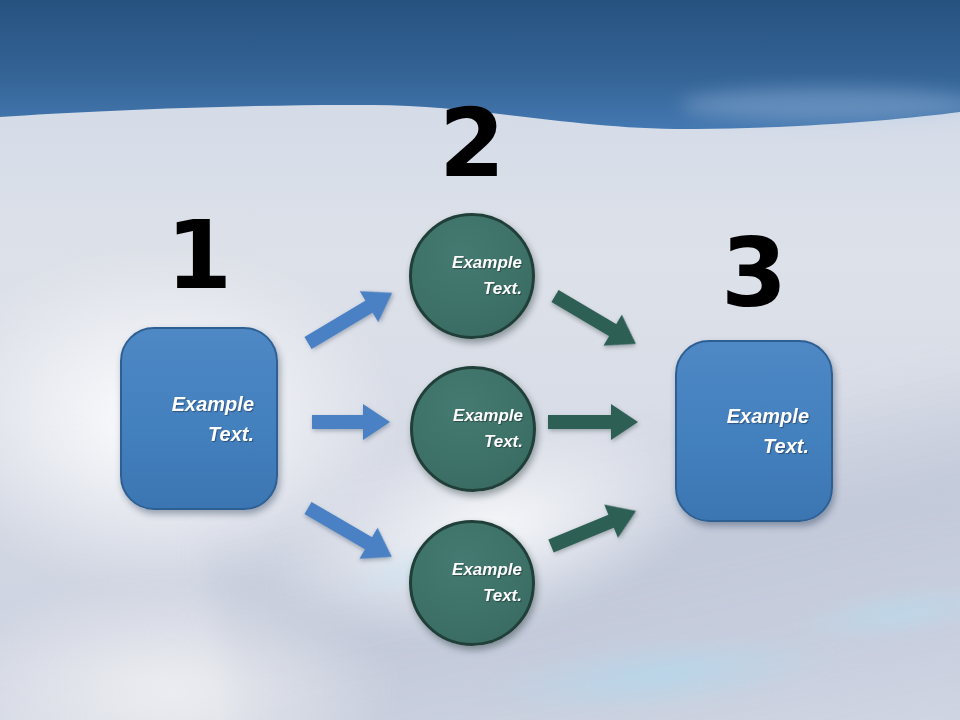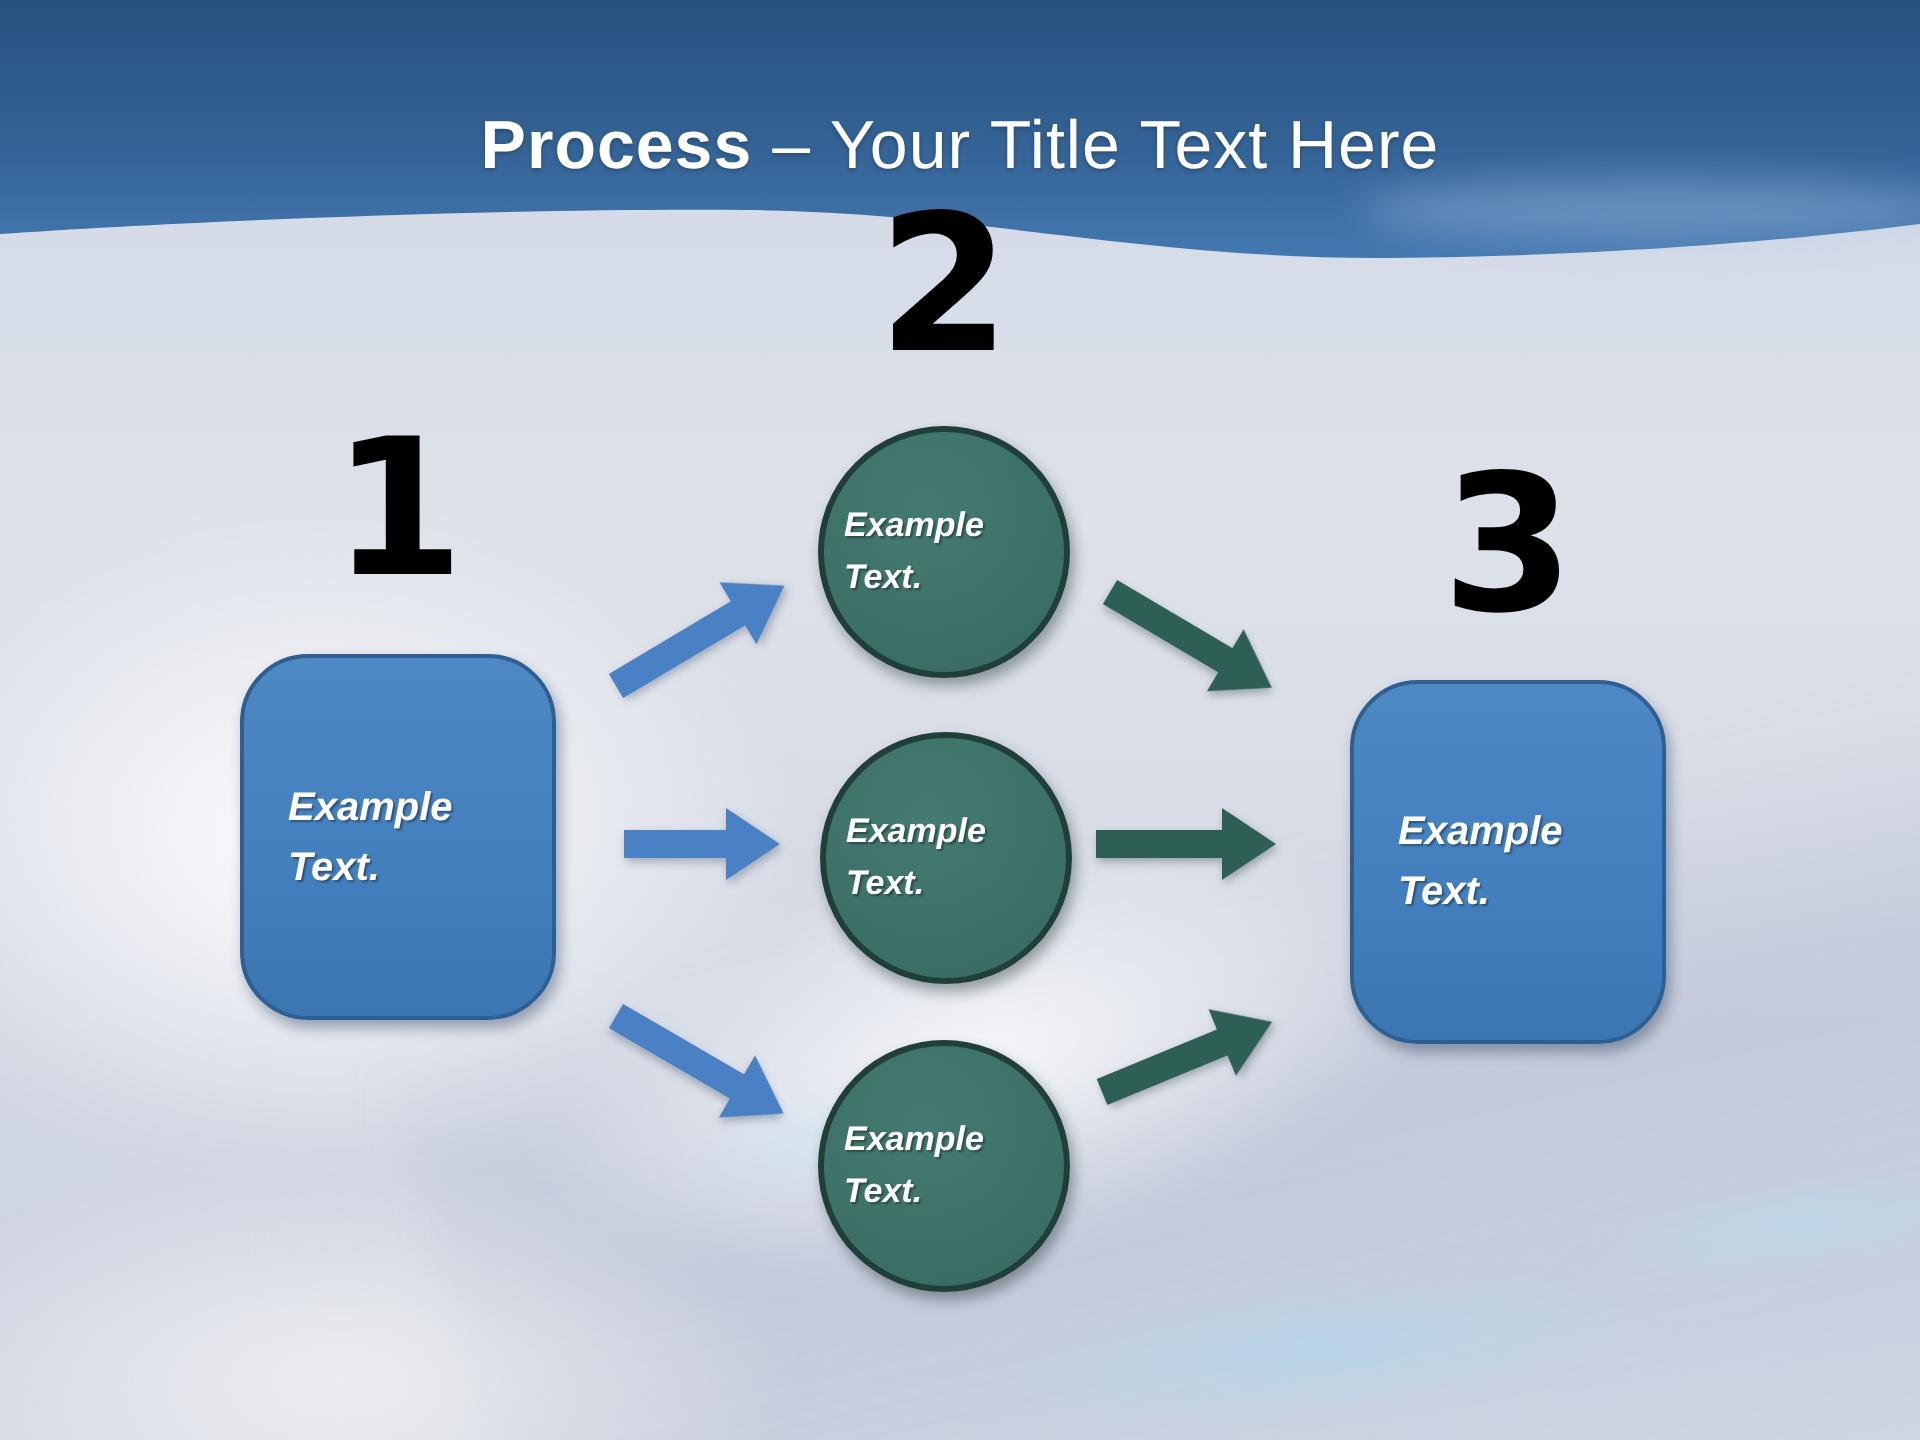--- a/index.html
+++ b/index.html
@@ -62,21 +62,21 @@
     position:absolute;width:126px;height:126px;border-radius:50%;
     background:radial-gradient(circle at 42% 32%,#447a71 0%,var(--circle-teal,#3d7168) 60%,#35655d 100%);
     border:3px solid var(--circle-teal-border,#203f38);
     box-shadow:2px 4px 7px rgba(20,40,40,.40);
     display:flex;align-items:center;justify-content:center;box-sizing:border-box;
   }
   .circle-top{left:409px;top:213px;}
   .circle-mid{left:410px;top:366px;}
   .circle-bot{left:409px;top:520px;}
   .shape-label{
-    width:110px;text-align:left;color:#fff;font-weight:bold;font-style:italic;
+    width:110px;text-align:right;color:#fff;font-weight:bold;font-style:italic;
     font-size:20px;line-height:1.5;text-shadow:1px 1px 1px rgba(0,0,0,.35);
   }
   .proc-circle .shape-label{font-size:17px;line-height:1.55;width:100px;}
 
   
   .arrows-svg{position:absolute;left:0;top:0;}
   .arrow-blue{fill:var(--arrow-blue,#4a80c4);filter:drop-shadow(1px 2px 2px rgba(20,40,70,.30));}
   .arrow-teal{fill:var(--arrow-teal,#2e5f55);filter:drop-shadow(1px 2px 2px rgba(10,30,30,.30));}
 </style>
 </head>
@@ -97,23 +97,20 @@
       <linearGradient id="hdrGrad" x1="0" y1="0" x2="0" y2="1">
         <stop offset="0" stop-color="#26527f"></stop>
         <stop offset="0.55" stop-color="#336294"></stop>
         <stop offset="1" stop-color="#4478b1"></stop>
       </linearGradient>
     </defs>
     <path d="M0,0 H960 V112 C905,119 812,128 695,129 C575,130 488,106 372,105 C248,104 88,111 0,117 Z" fill="url(#hdrGrad)"></path>
   </svg>
   <div class="header-highlight"></div>
 
-  <div class="title">
-    <span class="bold">Process</span><span class="rest">– Your Title Text Here</span>
-  </div>
 
   <div class="step-number num-1">1</div>
   <div class="step-number num-2">2</div>
   <div class="step-number num-3">3</div>
 
   <svg class="arrows-svg" width="960" height="720" viewBox="0 0 960 720">
     <path class="arrow-blue" transform="translate(308,343) rotate(-30.8)" d="M0,-7 L71,-7 L71,-18 L98,0 L71,18 L71,7 L0,7 Z"></path>
     <path class="arrow-blue" transform="translate(312,422)" d="M0,-7 L51,-7 L51,-18 L78,0 L51,18 L51,7 L0,7 Z"></path>
     <path class="arrow-blue" transform="translate(308,508) rotate(30.2)" d="M0,-7 L70,-7 L70,-18 L97,0 L70,18 L70,7 L0,7 Z"></path>
     <path class="arrow-teal" transform="translate(555,296) rotate(30.6)" d="M0,-7 L67,-7 L67,-18 L94,0 L67,18 L67,7 L0,7 Z"></path>

